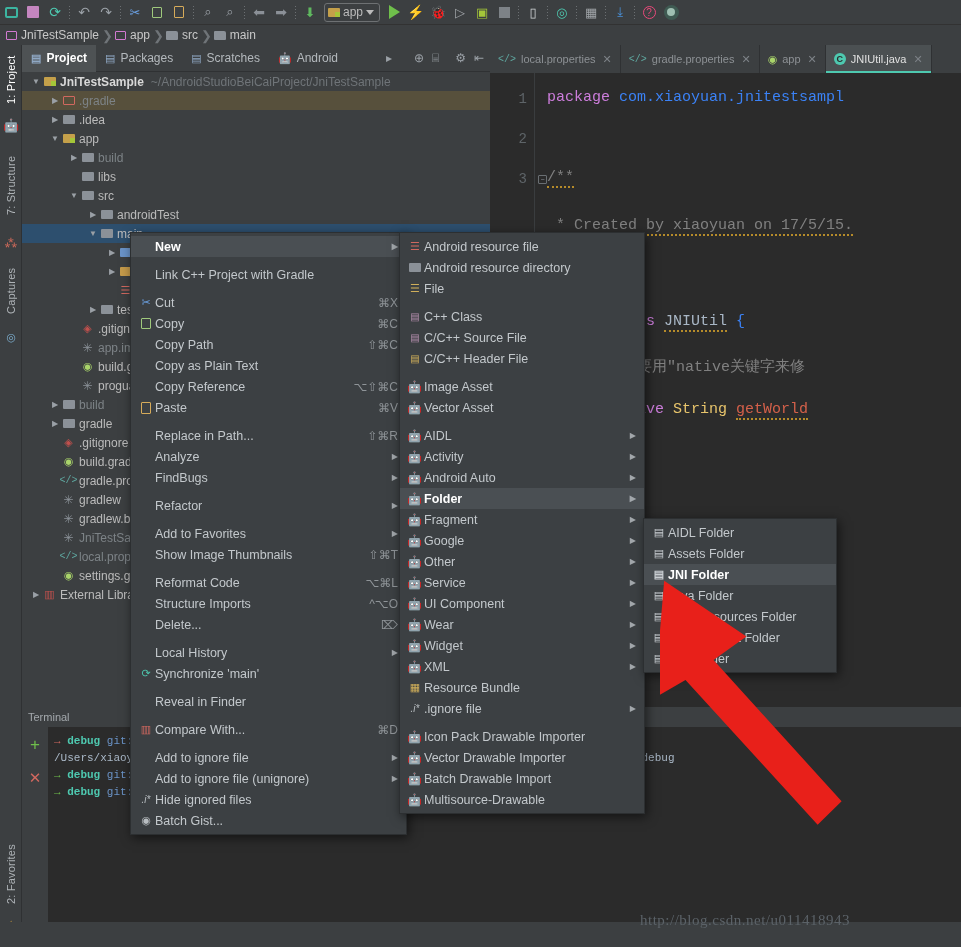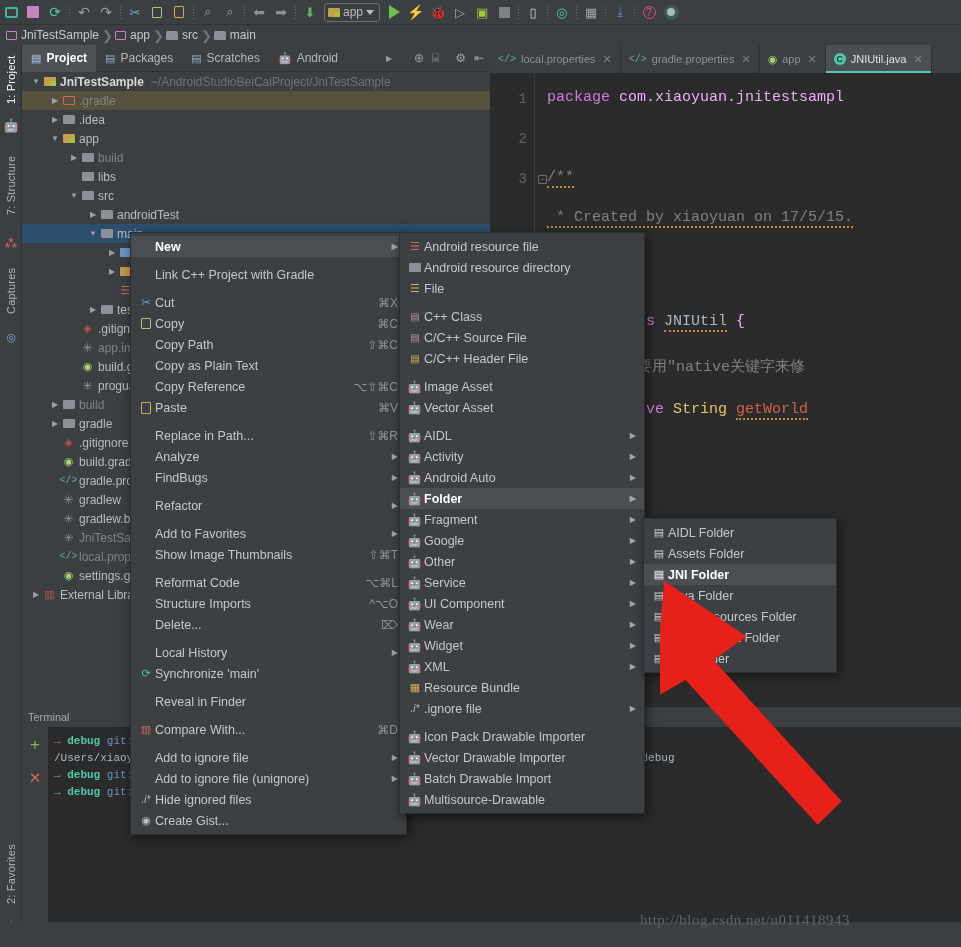--- a/index.html
+++ b/index.html
@@ -144,21 +144,21 @@
   .etab .ti { font-size: 10px; font-family: "Liberation Mono", monospace; color: #5fa8a0; }
   .etab .gico { color: #a9d46a; font-size: 11px; }
   .etab .jico { width: 12px; height: 12px; border-radius: 50%; background: #4ec9b0; color: #2b2b2b; font-size: 9px; font-weight: bold; display:flex;align-items:center;justify-content:center; }
 
   .codearea { position: relative; height: 634px; background: #2b2b2b; overflow: hidden; font-family: "Liberation Mono", monospace; font-size: 15px; }
   .gutter { position: absolute; left: 0; top: 0; width: 45px; height: 100%; background: #2b2b2b; }
   .gnum { position: absolute; right: 8px; color: #5e6468; font-size: 14px; }
   .gline { position: absolute; left: 44px; top: 0; width: 1px; height: 100%; background: #3a3d3f; }
   .cline { position: absolute; left: 57px; white-space: pre; }
   .kw { color: #cc7ddb; }
-  .txt { color: #f0abfc; }
+  .txt { color: #3b82f6; }
   .cmt { color: #808080; }
   .cls { color: #a9b7c6; }
   .typ { color: #e8c56c; }
   .mth { color: #d4604a; }
   .wavy { border-bottom: 2px dotted #b58b2a; }
   .fold { position: absolute; left: 48px; width: 9px; height: 9px; border: 1px solid #6a6f73; border-radius: 1px; color:#8b9198; font-size:7px; display:flex;align-items:center;justify-content:center; }
 
   
   .terminal { position: absolute; left: 22px; top: 707px; width: 939px; height: 215px; background: #3c3f41; }
   .term-header { height: 20px; display: flex; align-items: center; padding-left: 6px; font-size: 11px; color: #a3a8ac; background: #3c3f41; }
@@ -627,21 +627,21 @@
       <div class="gutter">
         <div class="gnum" style="top:18px;">1</div>
         <div class="gnum" style="top:58px;">2</div>
         <div class="gnum" style="top:98px;">3</div>
       </div>
       <div class="gline"></div>
       <div class="fold" style="top:102px;">−</div>
 
       <div class="cline" style="top:16px;"><span class="kw">package</span><span class="txt"> com.xiaoyuan.jnitestsampl</span></div>
       <div class="cline" style="top:96px;"><span class="cmt wavy">/**</span></div>
-      <div class="cline" style="top:136px; left:57px;"><span class="cmt wavy"> * Created by xiaoyuan on 17/5/15.</span></div>
+      <div class="cline" style="top:144px; left:57px;"><span class="cmt wavy"> * Created by xiaoyuan on 17/5/15.</span></div>
       <div class="cline" style="top:176px;"><span class="cmt"> */</span></div>
       <div class="cline" style="top:240px;"><span class="kw">public</span><span class="txt"> </span><span class="kw">class</span><span class="txt"> </span><span class="cls wavy">JNIUtil</span><span class="txt"> </span><span class="txt">{</span></div>
       <div class="cline" style="top:284px;"><span class="cmt">//jni接口需要用"native关键字来修</span></div>
       <div class="cline" style="top:328px;"><span class="kw">public</span><span class="txt"> </span><span class="kw">native</span><span class="txt"> </span><span class="typ">String</span><span class="txt"> </span><span class="mth wavy">getWorld</span></div>
     </div>
   </div>
 
   <div class="terminal">
     <div class="term-header">Terminal</div>
     <div class="term-body">
@@ -797,21 +797,21 @@
       <div class="mi">
         <span class="mico">
           <span style="color:#b8bdc1;font-style:italic;font-size:10px;">.i*</span>
         </span>
         <span class="mlabel">Hide ignored files</span>
       </div>
       <div class="mi">
         <span class="mico">
           <span style="color:#b8bdc1;">◉</span>
         </span>
-        <span class="mlabel">Create Gist...</span>
+        <span class="mlabel">Batch Gist...</span>
       </div>
     </div>
   <div class="ctxmenu" id="menu-new">
       <div class="mi">
         <span class="mico">
           <span style="color:#d1685f;">☰</span>
         </span>
         <span class="mlabel">Android resource file</span>
       </div>
       <div class="mi">

